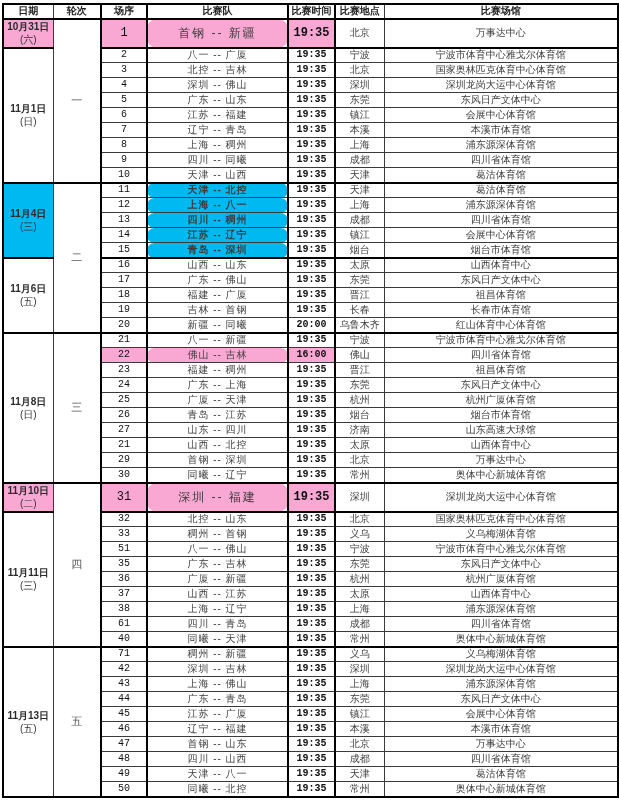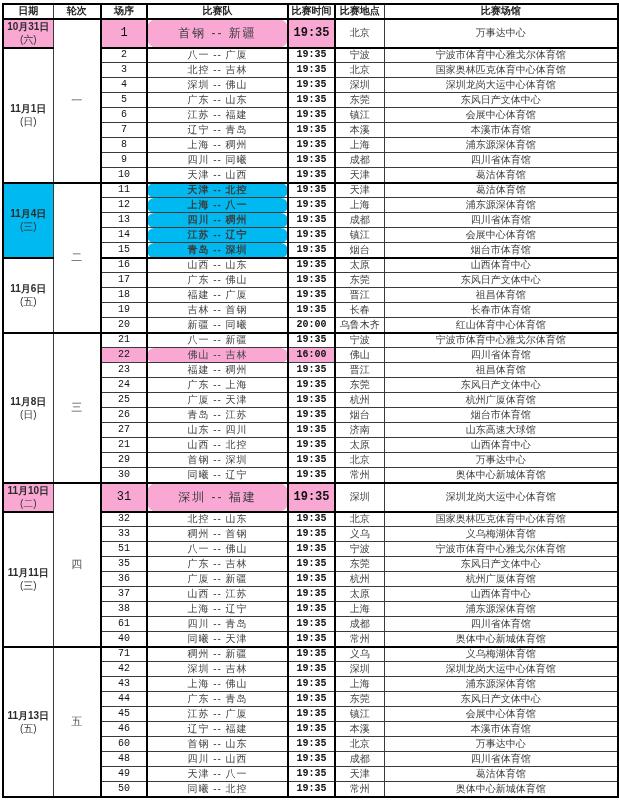--- a/index.html
+++ b/index.html
@@ -383,21 +383,21 @@
           <td class="venue">会展中心体育馆</td>
         </tr>
         <tr>
           <td class="num bl">46</td>
           <td class="teams bl">辽宁 -- 福建</td>
           <td class="time bl">19:35</td>
           <td class="city bl">本溪</td>
           <td class="venue">本溪市体育馆</td>
         </tr>
         <tr>
-          <td class="num bl">60</td>
+          <td class="num bl">47</td>
           <td class="teams bl">首钢 -- 山东</td>
           <td class="time bl">19:35</td>
           <td class="city bl">北京</td>
           <td class="venue">万事达中心</td>
         </tr>
         <tr>
           <td class="num bl">48</td>
           <td class="teams bl">四川 -- 山西</td>
           <td class="time bl">19:35</td>
           <td class="city bl">成都</td>

